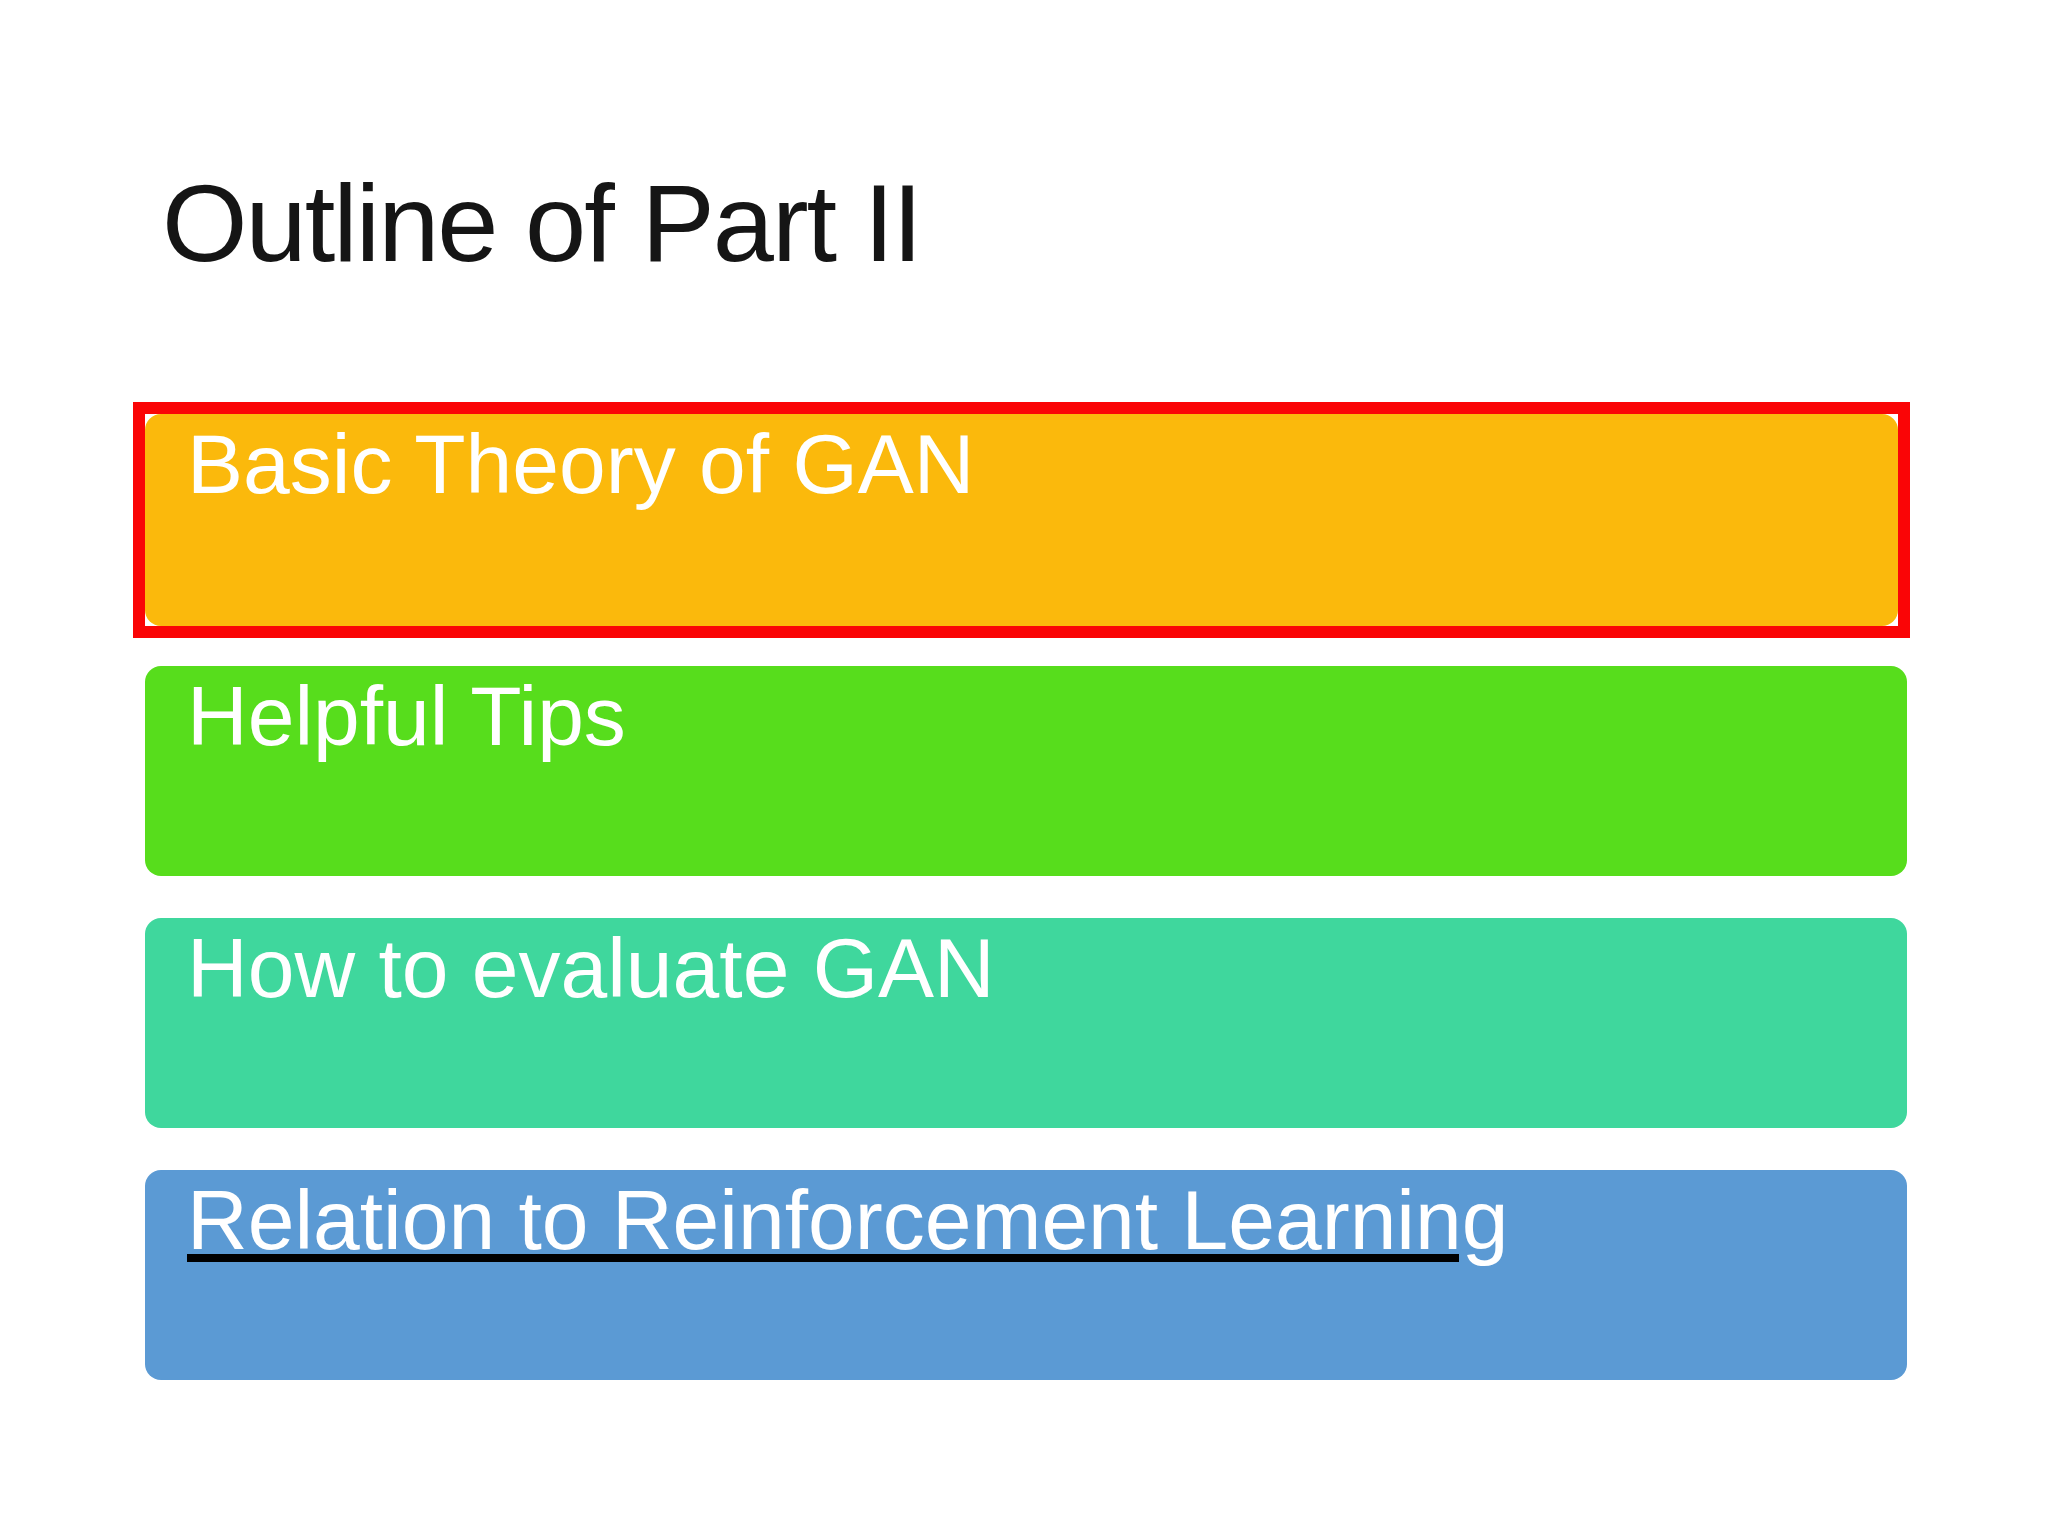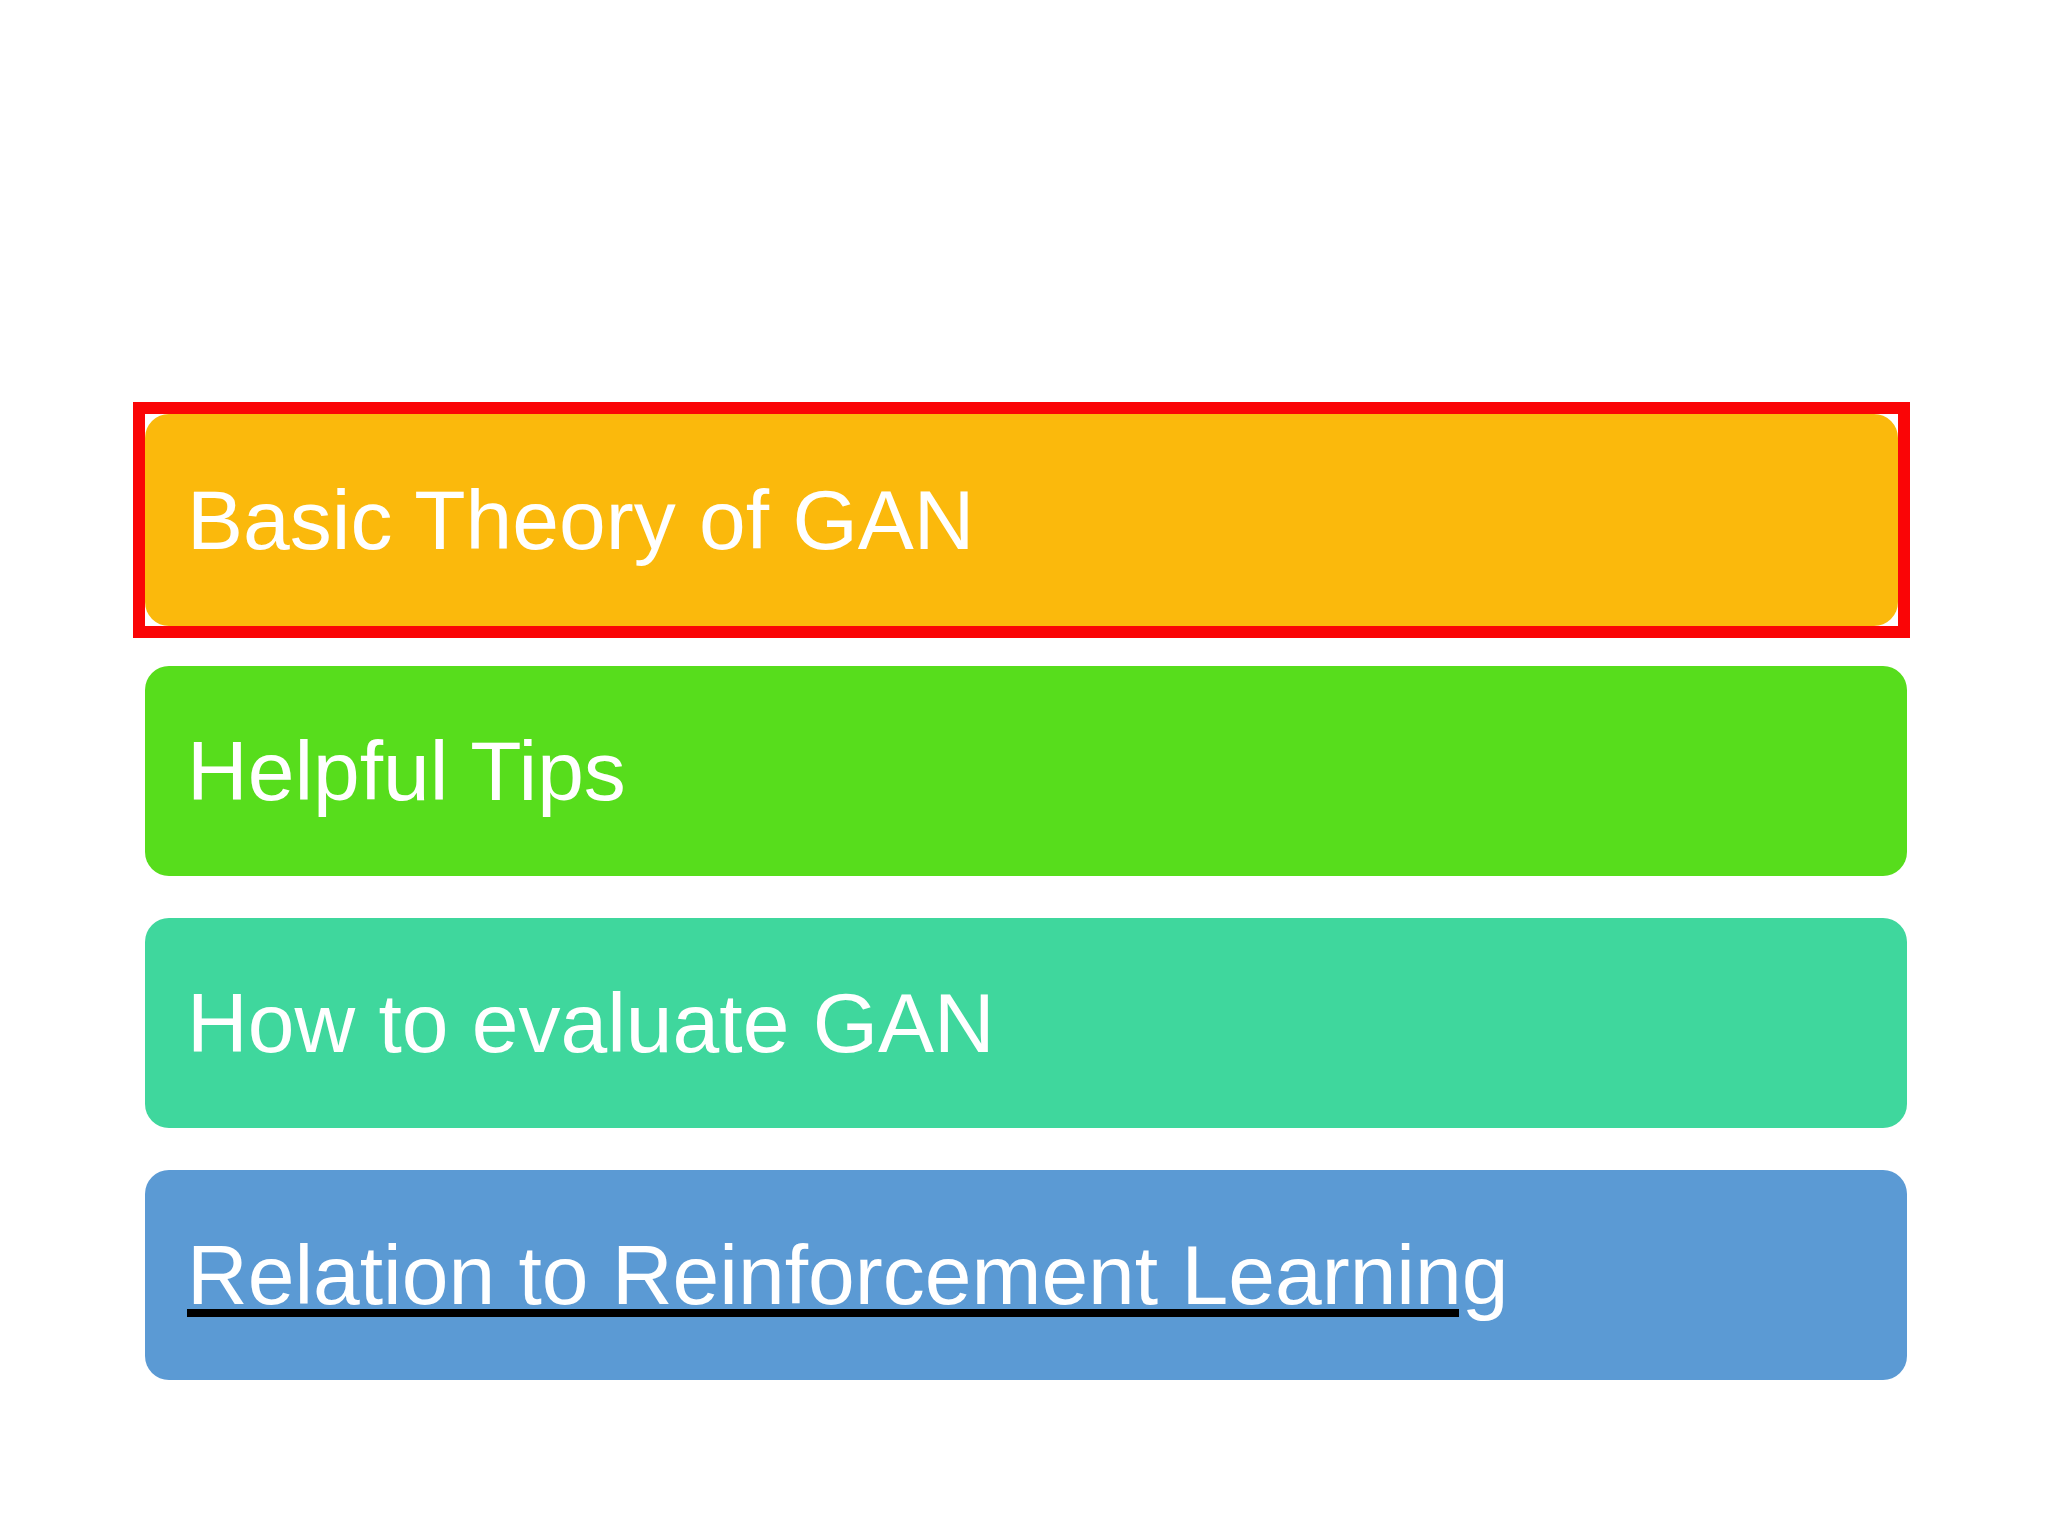--- a/index.html
+++ b/index.html
@@ -24,24 +24,24 @@
     font-weight: 400;
     letter-spacing: -2px;
     line-height: 1.3;
     white-space: nowrap;
   }
   .bar {
     position: absolute;
     left: 145px;
     width: 1762px;
     height: 210px;
-    border-radius: 24px;
+    border-radius: 16px;
     box-sizing: border-box;
     display: flex;
-    align-items: center;
+    align-items: flex-start;
     padding-left: 42px;
     font-size: 84px;
     font-weight: 400;
     line-height: 1.2;
     white-space: nowrap;
   }
   .bar .bar-label {
     display: block;
   }
   .highlight-wrap {
@@ -64,20 +64,21 @@
   }
   .bar-2 { top: 666px; }
   .bar-3 { top: 918px; }
   .bar-4 { top: 1170px; text-decoration: underline; }
 </style>
 </head>
 <body>
 
 <div class="slide" style="background-color: rgb(255, 255, 255);">
 
+  <h1 class="title" style="color: rgb(21, 21, 21);">Outline of Part II</h1>
 
   <div class="highlight-wrap" style="border-color: rgb(250, 5, 6);">
     <div class="bar bar-1" style="background-color: rgb(251, 185, 12);">
       <span class="bar-label" style="color: rgb(255, 255, 255);">Basic Theory of GAN</span>
     </div>
   </div>
 
   <div class="bar bar-3" style="background-color: rgb(63, 215, 157);">
     <span class="bar-label" style="color: rgb(255, 255, 255);">How to evaluate GAN</span>
   </div>

